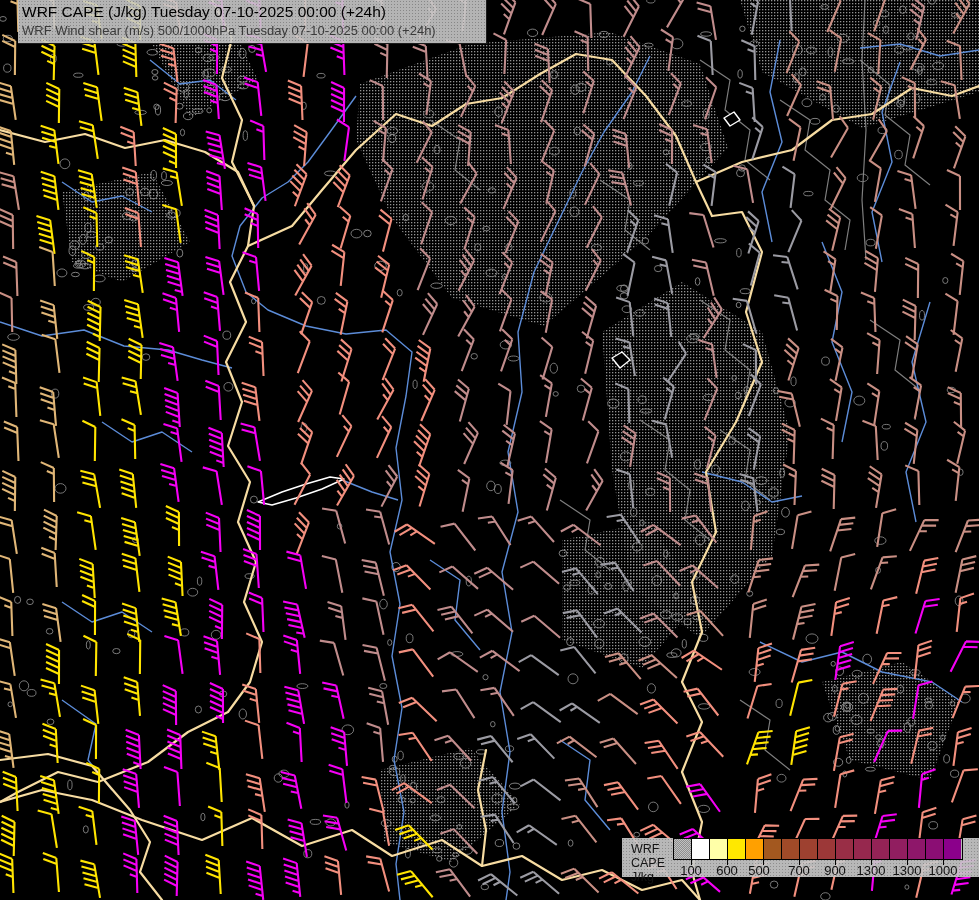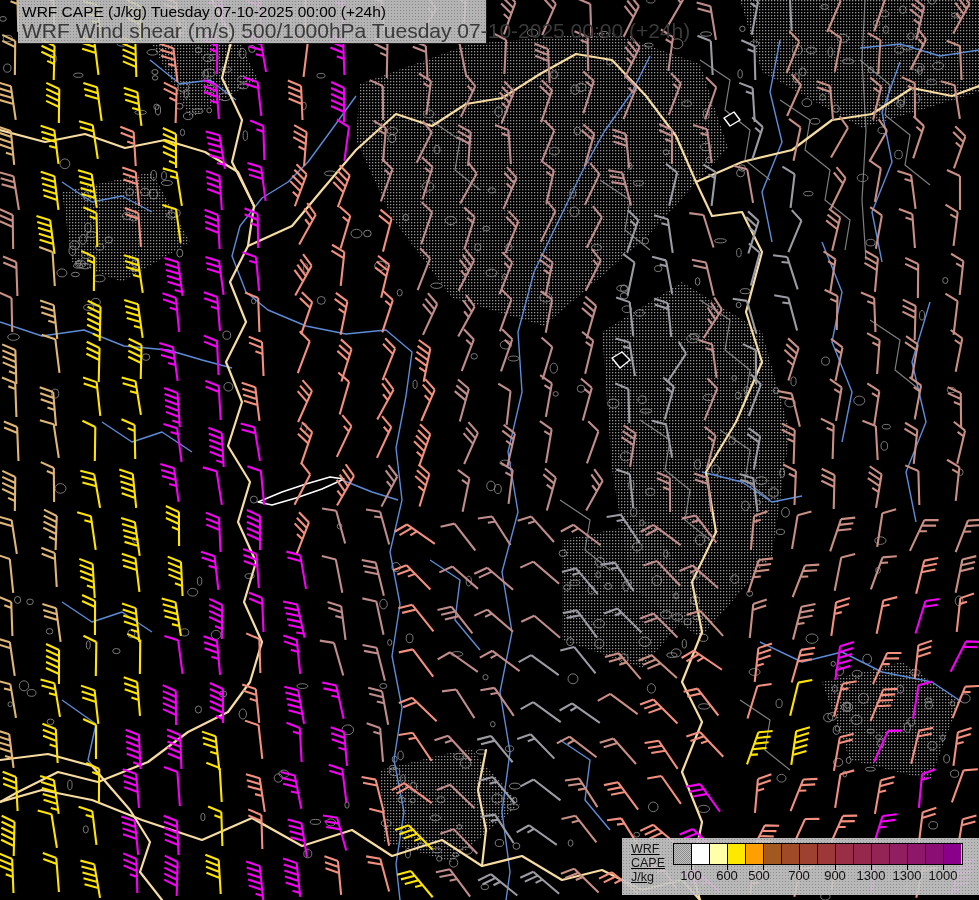--- a/index.html
+++ b/index.html
@@ -10,31 +10,31 @@
 
   .titlebox{
     position:absolute;left:8px;top:0;width:464px;z-index:5;
     padding:2px 0 3px 4px;
     background-color:rgba(200,200,200,0.90);
     background-image:radial-gradient(rgba(80,80,80,0.45) 1px, rgba(0,0,0,0) 1px);
     background-size:3px 3px;
     border-right:1px solid #1c1c1c;border-bottom:1px solid #1c1c1c;margin-left:10px;
   }
   .title-line1{font-size:15.5px;line-height:19px;color:#000;white-space:nowrap;}
-  .title-line2{font-size:21px;line-height:19px;color:#3a3a3a;white-space:nowrap;}
+  .title-line2{font-size:13px;line-height:19px;color:#3a3a3a;white-space:nowrap;}
 
   .legend{
-    position:absolute;left:622px;top:838px;width:357px;height:57px;z-index:5;
+    position:absolute;left:622px;top:838px;width:357px;height:39px;z-index:5;
     background-color:rgba(200,200,200,0.92);
     background-image:radial-gradient(rgba(80,80,80,0.40) 1px, rgba(0,0,0,0) 1px);
     background-size:3px 3px;
-    display:flex;align-items:flex-start;text-decoration:underline;
+    display:flex;align-items:flex-start;
   }
   .legend-labels{width:42px;padding:4px 0 0 9px;font-size:12.5px;line-height:14px;color:#141414;}
-  .legend-body{position:relative;margin-top:5px;}
+  .legend-body{position:relative;}
   .legend-swatches{display:flex;border:1px solid #000;width:288px;box-sizing:content-box;}
   .swatch{width:17px;height:20px;border-right:1px solid #000;}
   .swatch:last-child{border-right:none;}
   .swatch-dither{background:repeating-conic-gradient(#c2c2c2 0% 25%, #8e8e8e 0% 50%) 0 0/2px 2px;}
   .legend-ticks{position:relative;height:18px;font-size:13px;color:#111;}
   .tick-mark{position:absolute;top:0;width:1px;height:5px;background:#000;}
   .tick-label{position:absolute;top:3px;transform:translateX(-50%);white-space:nowrap;}
 </style>
 </head>
 <body>

